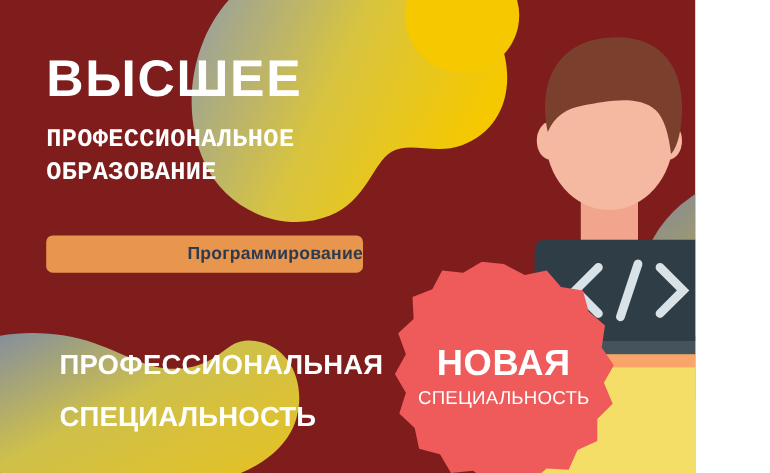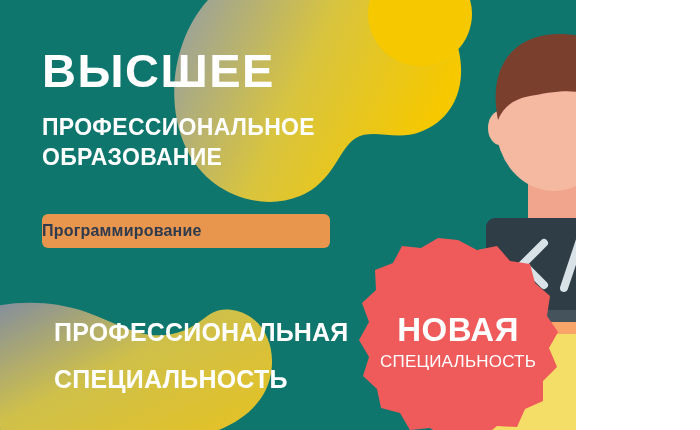--- a/index.html
+++ b/index.html
@@ -3,22 +3,22 @@
 <meta charset="utf-8">
 <style>
   html,body{margin:0;padding:0;}
   body{
     width:700px;height:430px;
     font-family:"Liberation Sans","DejaVu Sans",sans-serif;
     overflow:hidden;
   }
   .banner{
     position:relative;
-    width:576px;height:430px;
-    background:#0f766e;
+    width:632px;height:430px;
+    background:#7f1d1d;
     overflow:hidden;
   }
   .layer{position:absolute;top:0;left:0;width:700px;height:430px;}
   svg.layer{display:block;}
 
   
   .text-col{
     position:absolute;
     left:42px; top:46px;
     width:330px;
@@ -33,31 +33,32 @@
     margin:0;
     white-space:nowrap;
   }
   .subhead{
     color:#ffffff;
     font-size:23px;
     font-weight:bold;
     letter-spacing:0.3px;
     line-height:1.28;
     margin:18px 0 0 0;
+    font-family:Liberation Mono, monospace;
   }
   .pill{
     position:absolute;
     left:42px; top:214px;
     width:288px;
     height:34px;
     background:#e8954e;
     border-radius:6px;
     display:flex;
     align-items:center;
-    justify-content:flex-start;
+    justify-content:flex-end;
     z-index:40;
   }
   .pill-label{
     color:#2e3a4d;
     font-size:16px;
     font-weight:bold;
     letter-spacing:0.2px;
   }
   .bottom-text{
     position:absolute;

